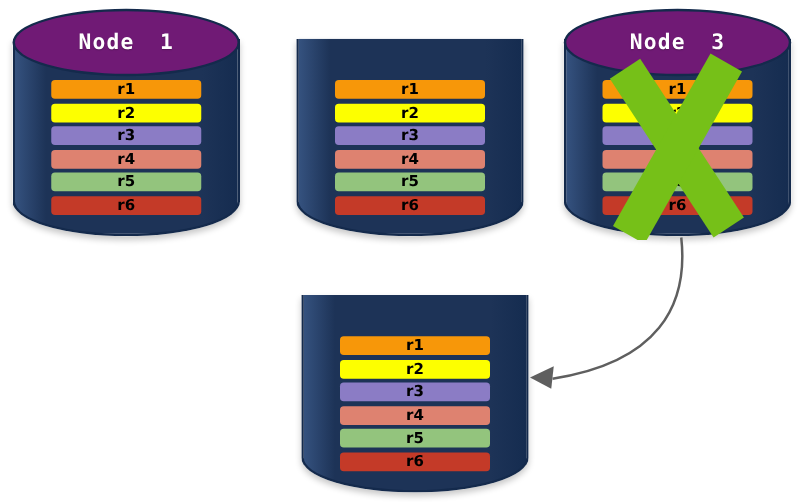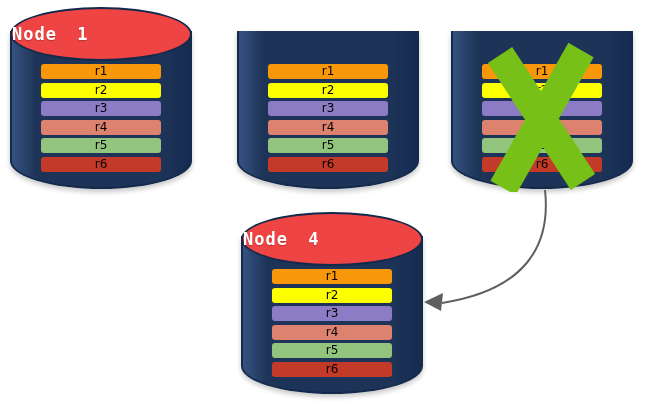--- a/index.html
+++ b/index.html
@@ -12,38 +12,38 @@
   .cyl-body {
     position:absolute; left:0; right:0; top:24px; bottom:0;
     background:linear-gradient(90deg, #35527f 0%, #1d3357 14%, #1d3357 84%, #152c50 100%);
     border:2px solid #142a4c; border-top:none;
     border-radius:0 0 50% 50% / 0 0 28px 28px;
     box-shadow:0 3px 5px rgba(0,0,0,0.22);
     z-index:1;
   }
   .cyl-top {
     position:absolute; left:0; right:0; top:0; height:50px;
-    background:#ef4444;
+    background:#701a75;
     border:2px solid #142a4c; border-radius:50%;
     z-index:3;
-    display:flex; align-items:center; justify-content:flex-start;
+    display:flex; align-items:center; justify-content:center;
   }
   .cyl-title {
     color:#ffffff; font-family:"DejaVu Sans Mono", "Liberation Mono", monospace;
     font-weight:bold; font-size:17px; letter-spacing:1px; word-spacing:9px;
     text-shadow:0 1px 1px rgba(0,0,0,0.25);
   }
   .rows {
     position:absolute; left:31px; right:31px; top:57px;
     display:flex; flex-direction:column; gap:3.5px; z-index:2;
   }
   .row {
     height:15px; border-radius:3px;
     display:flex; align-items:center; justify-content:center;
-    font-size:12px; font-weight:normal; color:#000000; line-height:15px;
+    font-size:12px; font-weight:bold; color:#000000; line-height:15px;
   }
   .overlay-svg { position:absolute; left:0; top:0; z-index:4; pointer-events:none; }
 </style>
 </head>
 <body>
 
 <div class="canvas">
 
   <div class="node" style="left:10px; top:7px;">
     <div class="cyl-body"></div>
@@ -67,20 +67,23 @@
       <div class="row" style="background-color: rgb(253, 255, 0);">r2</div>
       <div class="row" style="background-color: rgb(139, 124, 197);">r3</div>
       <div class="row" style="background-color: rgb(222, 130, 112);">r4</div>
       <div class="row" style="background-color: rgb(147, 196, 125);">r5</div>
       <div class="row" style="background-color: rgb(196, 58, 40);">r6</div>
     </div>
   </div>
 
   <div class="node" style="left:451px; top:7px;">
     <div class="cyl-body"></div>
+    <div class="cyl-top">
+      <span class="cyl-title">Node 3</span>
+    </div>
     <div class="rows">
       <div class="row" style="background-color: rgb(247, 151, 9);">r1</div>
       <div class="row" style="background-color: rgb(253, 255, 0);">r2</div>
       <div class="row" style="background-color: rgb(139, 124, 197);">r3</div>
       <div class="row" style="background-color: rgb(222, 130, 112);">r4</div>
       <div class="row" style="background-color: rgb(147, 196, 125);">r5</div>
       <div class="row" style="background-color: rgb(196, 58, 40);">r6</div>
     </div>
   </div>
 
@@ -89,23 +92,20 @@
     <line x1="97" y1="8" x2="19" y2="146" stroke="#76C018" stroke-width="29" stroke-linecap="butt"></line>
   </svg>
 
   <svg class="overlay-svg" width="646" height="402">
     <path d="M545,190 C551,245 526,290 442,303" fill="none" stroke="#5F5F5F" stroke-width="2"></path>
     <polygon points="424,302 443,293 441,311" fill="#5F5F5F"></polygon>
   </svg>
 
   <div class="node" style="left:241px; top:212px;">
     <div class="cyl-body"></div>
-    <div class="cyl-top">
-      <span class="cyl-title">Node 4</span>
-    </div>
     <div class="rows">
       <div class="row" style="background-color: rgb(247, 151, 9);">r1</div>
       <div class="row" style="background-color: rgb(253, 255, 0);">r2</div>
       <div class="row" style="background-color: rgb(139, 124, 197);">r3</div>
       <div class="row" style="background-color: rgb(222, 130, 112);">r4</div>
       <div class="row" style="background-color: rgb(147, 196, 125);">r5</div>
       <div class="row" style="background-color: rgb(196, 58, 40);">r6</div>
     </div>
   </div>
 

